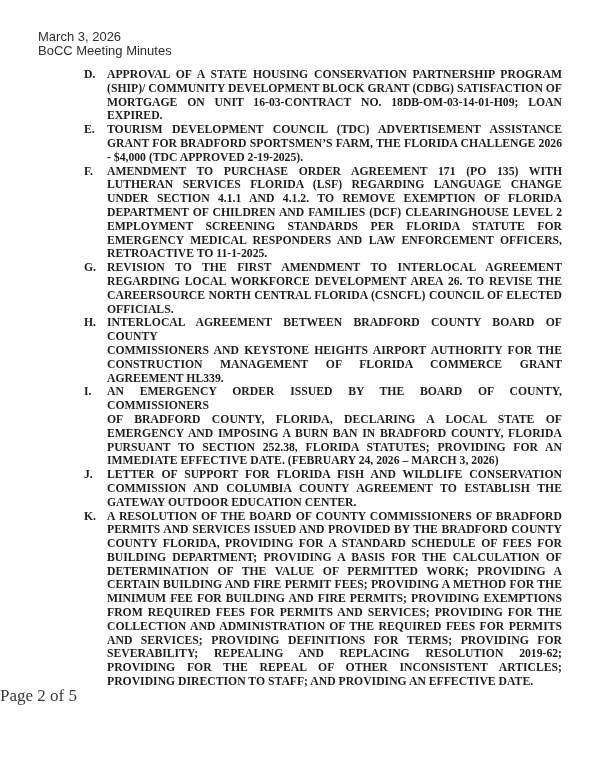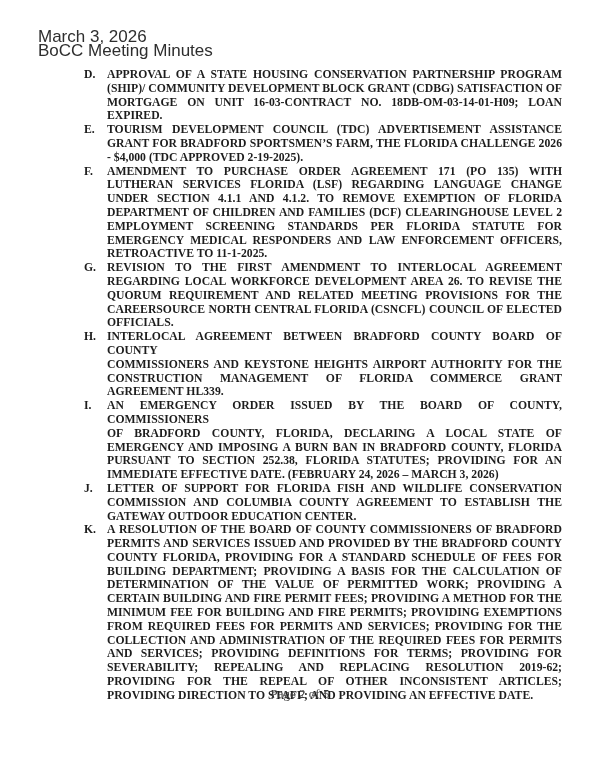--- a/index.html
+++ b/index.html
@@ -14,21 +14,21 @@
     background: #ffffff;
     overflow: hidden;
     font-family: "Liberation Serif", serif;
     color: #1e1e1e;
   }
   .doc-header {
     position: absolute;
     left: 38px;
     top: 30px;
     font-family: "Liberation Sans", sans-serif;
-    font-size: 17px;
+    font-size: 13px;
     line-height: 13.8px;
     color: #2e2e2e;
     white-space: nowrap;
   }
   .agenda {
     position: absolute;
     left: 107px;
     top: 68px;
     width: 455px;
     margin: 0;
@@ -53,22 +53,21 @@
     text-justify: inter-word;
   }
   .line.last {
     text-align-last: left;
   }
   .doc-footer {
     position: absolute;
     left: 0;
     top: 686px;
     width: 600px;
-    text-align: center;
-    font-size: 13px;
+    font-size: 17px;
     color: #3a3a3a;
   }
 </style>
 </head>
 <body>
 
 <div class="page">
 
   <header class="doc-header">
     <div>March 3, 2026</div>
@@ -107,21 +106,20 @@
           <div class="line">EMERGENCY MEDICAL RESPONDERS AND LAW ENFORCEMENT OFFICERS,</div>
           <div class="line last">RETROACTIVE TO 11-1-2025.</div>
         </div>
       </li>
 
       <li class="item">
         <span class="label">G.</span>
         <div class="item-text">
           <div class="line">REVISION TO THE FIRST AMENDMENT TO INTERLOCAL AGREEMENT</div>
           <div class="line">REGARDING LOCAL WORKFORCE DEVELOPMENT AREA 26. TO REVISE THE</div>
-          <div class="line">QUORUM REQUIREMENT AND RELATED MEETING PROVISIONS FOR THE</div>
           <div class="line">CAREERSOURCE NORTH CENTRAL FLORIDA (CSNCFL) COUNCIL OF ELECTED</div>
           <div class="line last">OFFICIALS.</div>
         </div>
       </li>
 
       <li class="item">
         <span class="label">H.</span>
         <div class="item-text">
           <div class="line">INTERLOCAL AGREEMENT BETWEEN BRADFORD COUNTY BOARD OF COUNTY</div>
           <div class="line">COMMISSIONERS AND KEYSTONE HEIGHTS AIRPORT AUTHORITY FOR THE</div>

